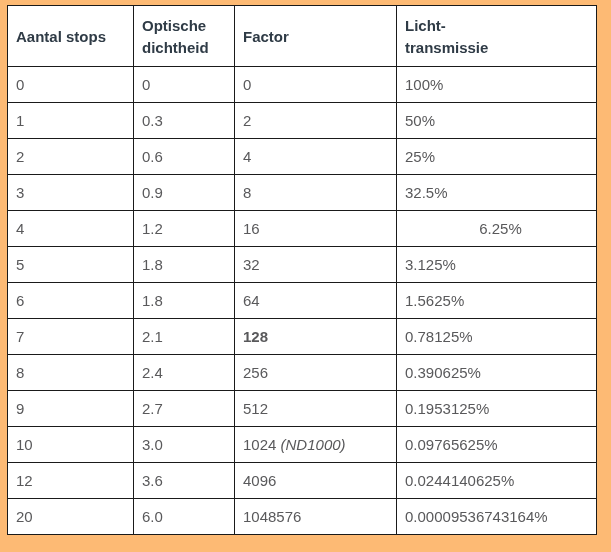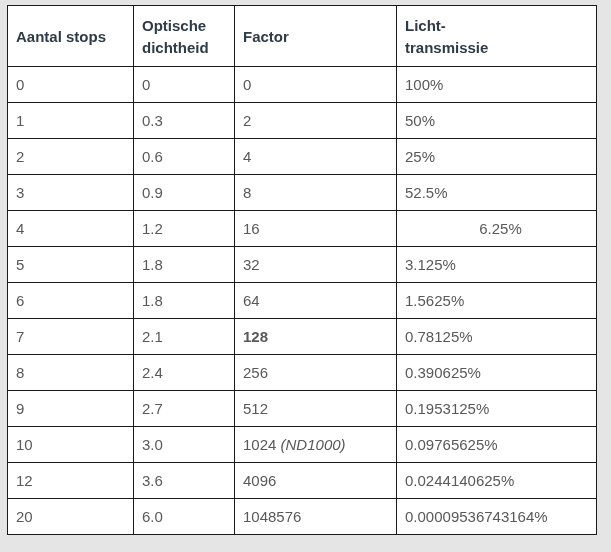--- a/index.html
+++ b/index.html
@@ -75,21 +75,21 @@
     color: #59595b;
   }
 
   .factor-note {
     font-style: italic;
   }
 </style>
 </head>
 <body>
 
-<div id="page" style="background: #e5e5e5;">
+<div id="page" style="background: #fdba74;">
   <div class="table-wrap">
     <table class="nd-table">
       <colgroup>
         <col class="c-stops">
         <col class="c-density">
         <col class="c-factor">
         <col class="c-trans">
       </colgroup>
       <thead>
         <tr>
@@ -125,21 +125,21 @@
           <tr>
             <td style="border-color: rgb(26, 26, 26); color: rgb(89, 89, 91);">2</td>
             <td style="border-color: rgb(26, 26, 26); color: rgb(89, 89, 91);">0.6</td>
             <td style="border-color: rgb(26, 26, 26); color: rgb(89, 89, 91);"><span>4</span></td>
             <td style="border-color: rgb(26, 26, 26); color: rgb(89, 89, 91);">25%</td>
           </tr>
           <tr>
             <td style="border-color: rgb(26, 26, 26); color: rgb(89, 89, 91);">3</td>
             <td style="border-color: rgb(26, 26, 26); color: rgb(89, 89, 91);">0.9</td>
             <td style="border-color: rgb(26, 26, 26); color: rgb(89, 89, 91);"><span>8</span></td>
-            <td style="border-color: rgb(26, 26, 26); color: rgb(89, 89, 91);">52.5%</td>
+            <td style="border-color: rgb(26, 26, 26); color: rgb(89, 89, 91);">32.5%</td>
           </tr>
           <tr>
             <td style="border-color: rgb(26, 26, 26); color: rgb(89, 89, 91);">4</td>
             <td style="border-color: rgb(26, 26, 26); color: rgb(89, 89, 91);">1.2</td>
             <td style="border-color: rgb(26, 26, 26); color: rgb(89, 89, 91);"><span>16</span></td>
             <td style="border-color: rgb(26, 26, 26); color: rgb(89, 89, 91); text-align: center;">6.25%</td>
           </tr>
           <tr>
             <td style="border-color: rgb(26, 26, 26); color: rgb(89, 89, 91);">5</td>
             <td style="border-color: rgb(26, 26, 26); color: rgb(89, 89, 91);">1.8</td>

